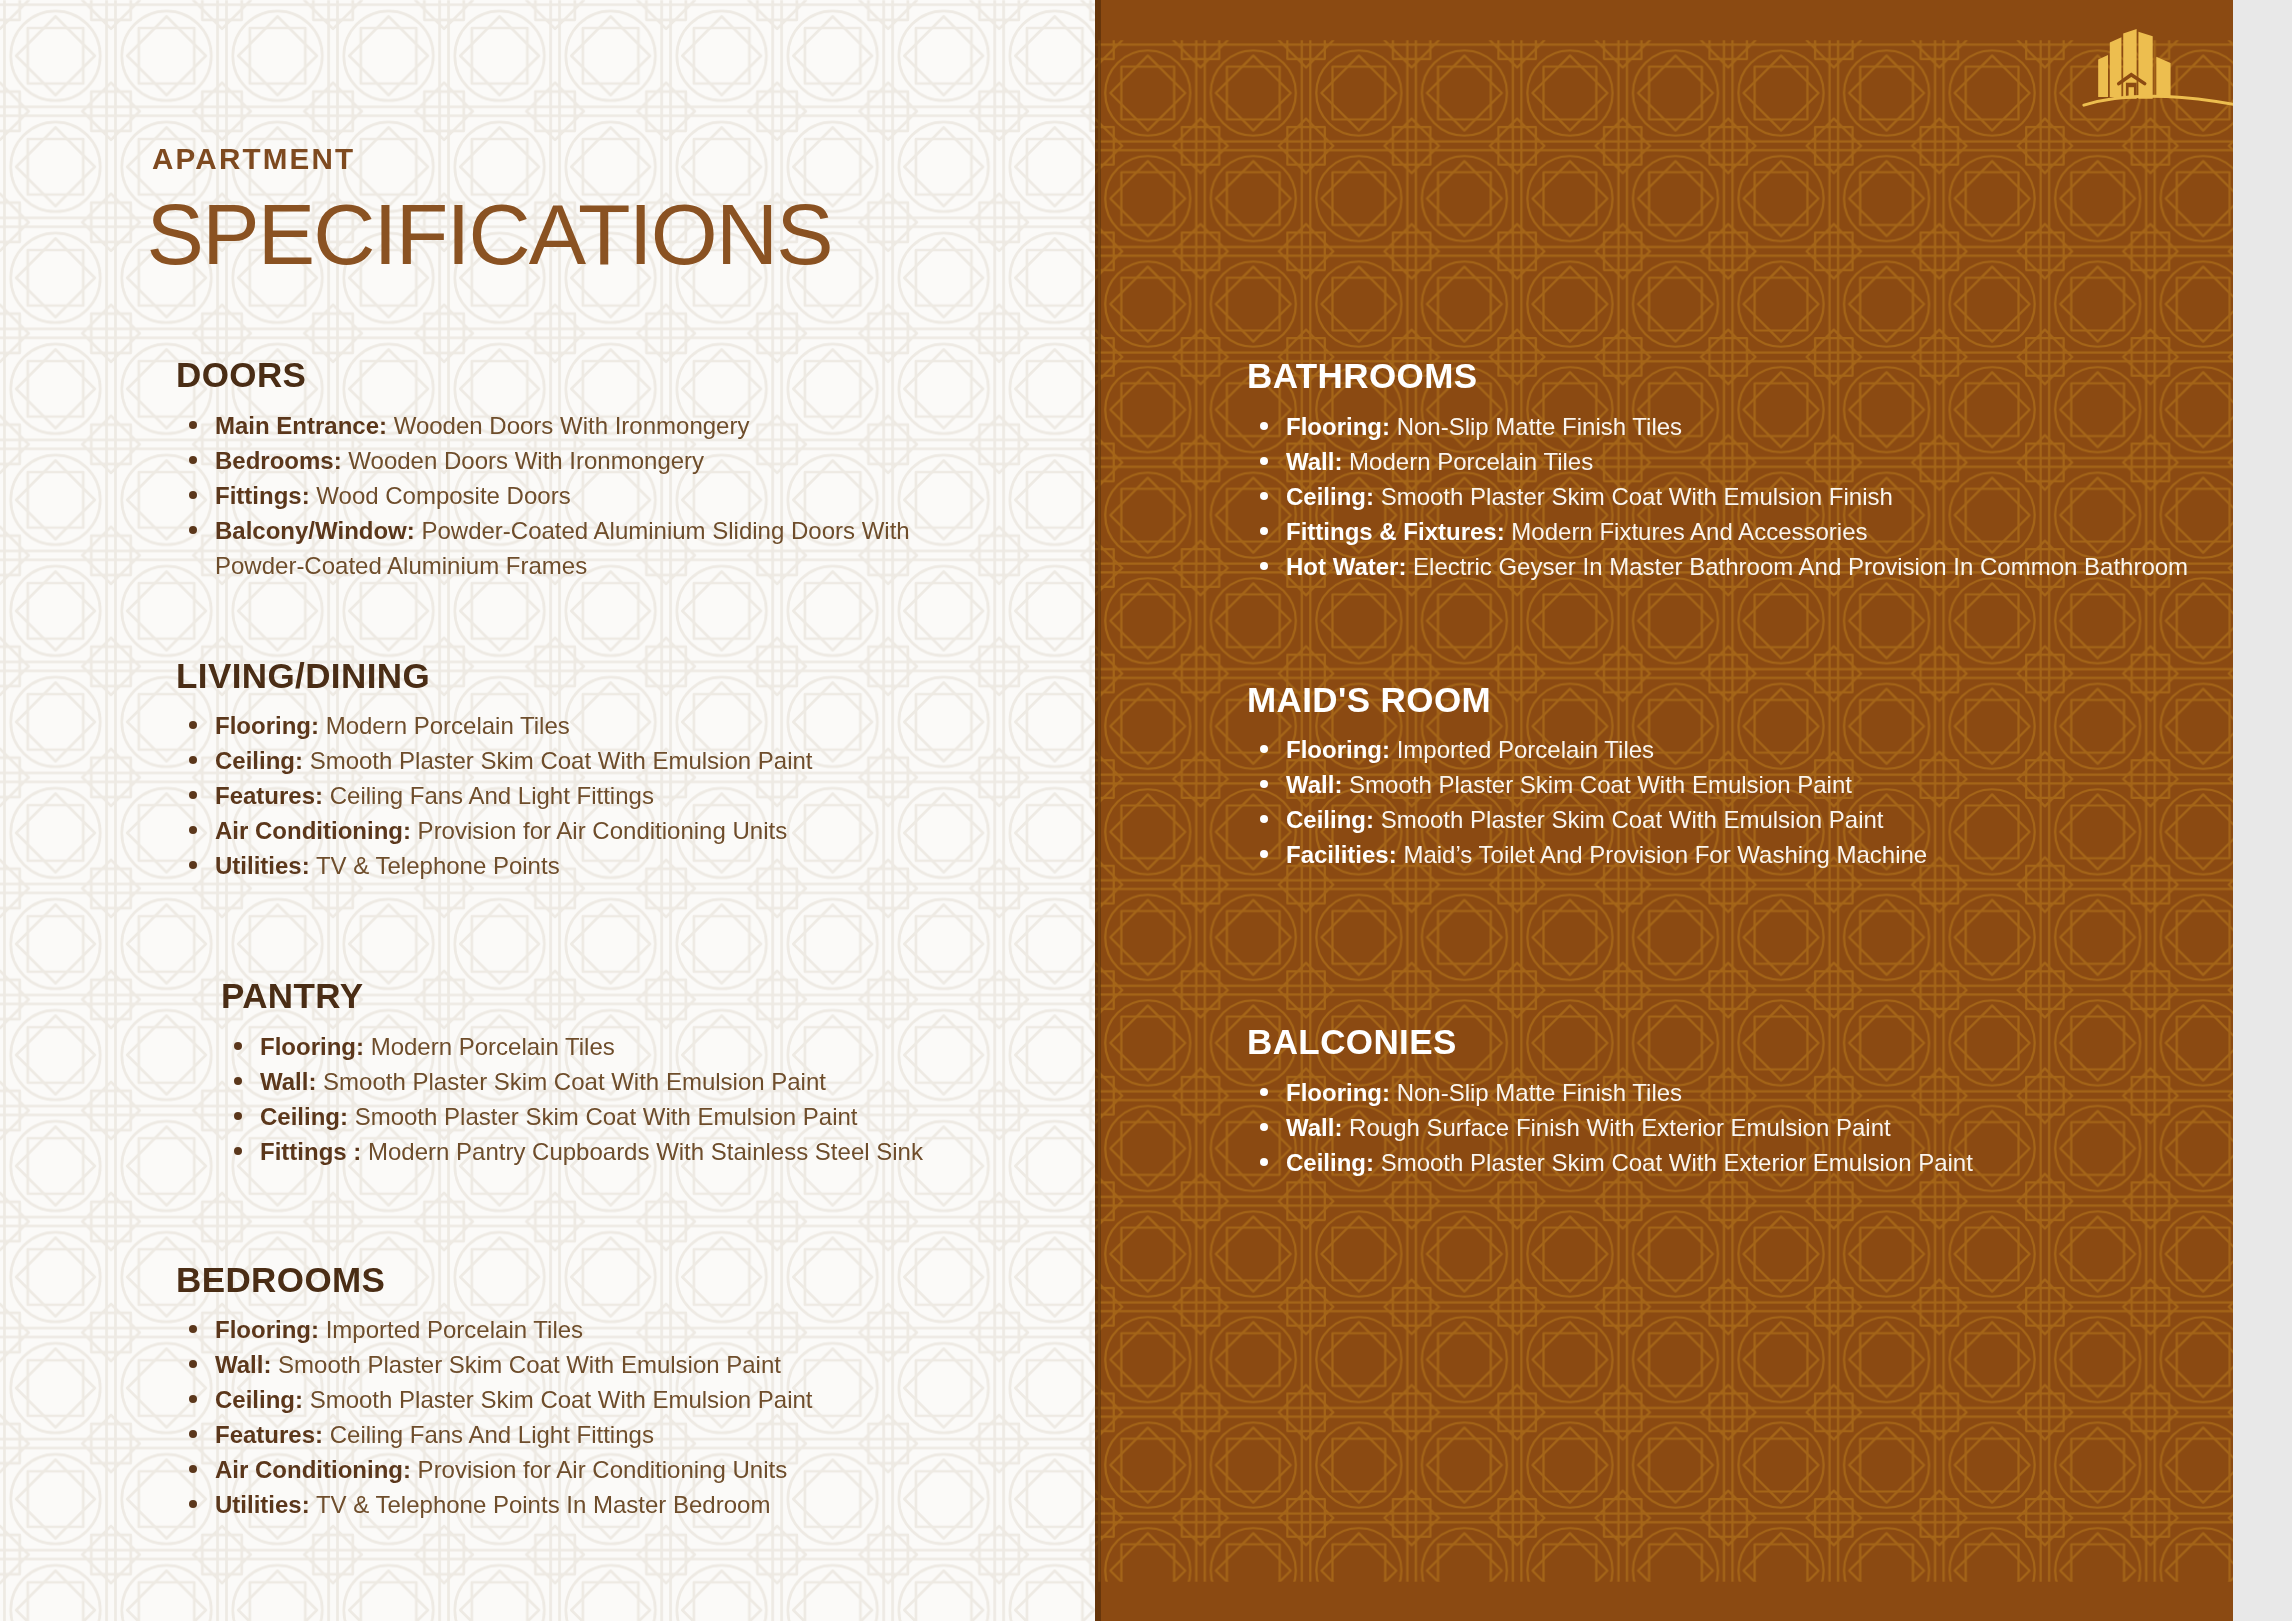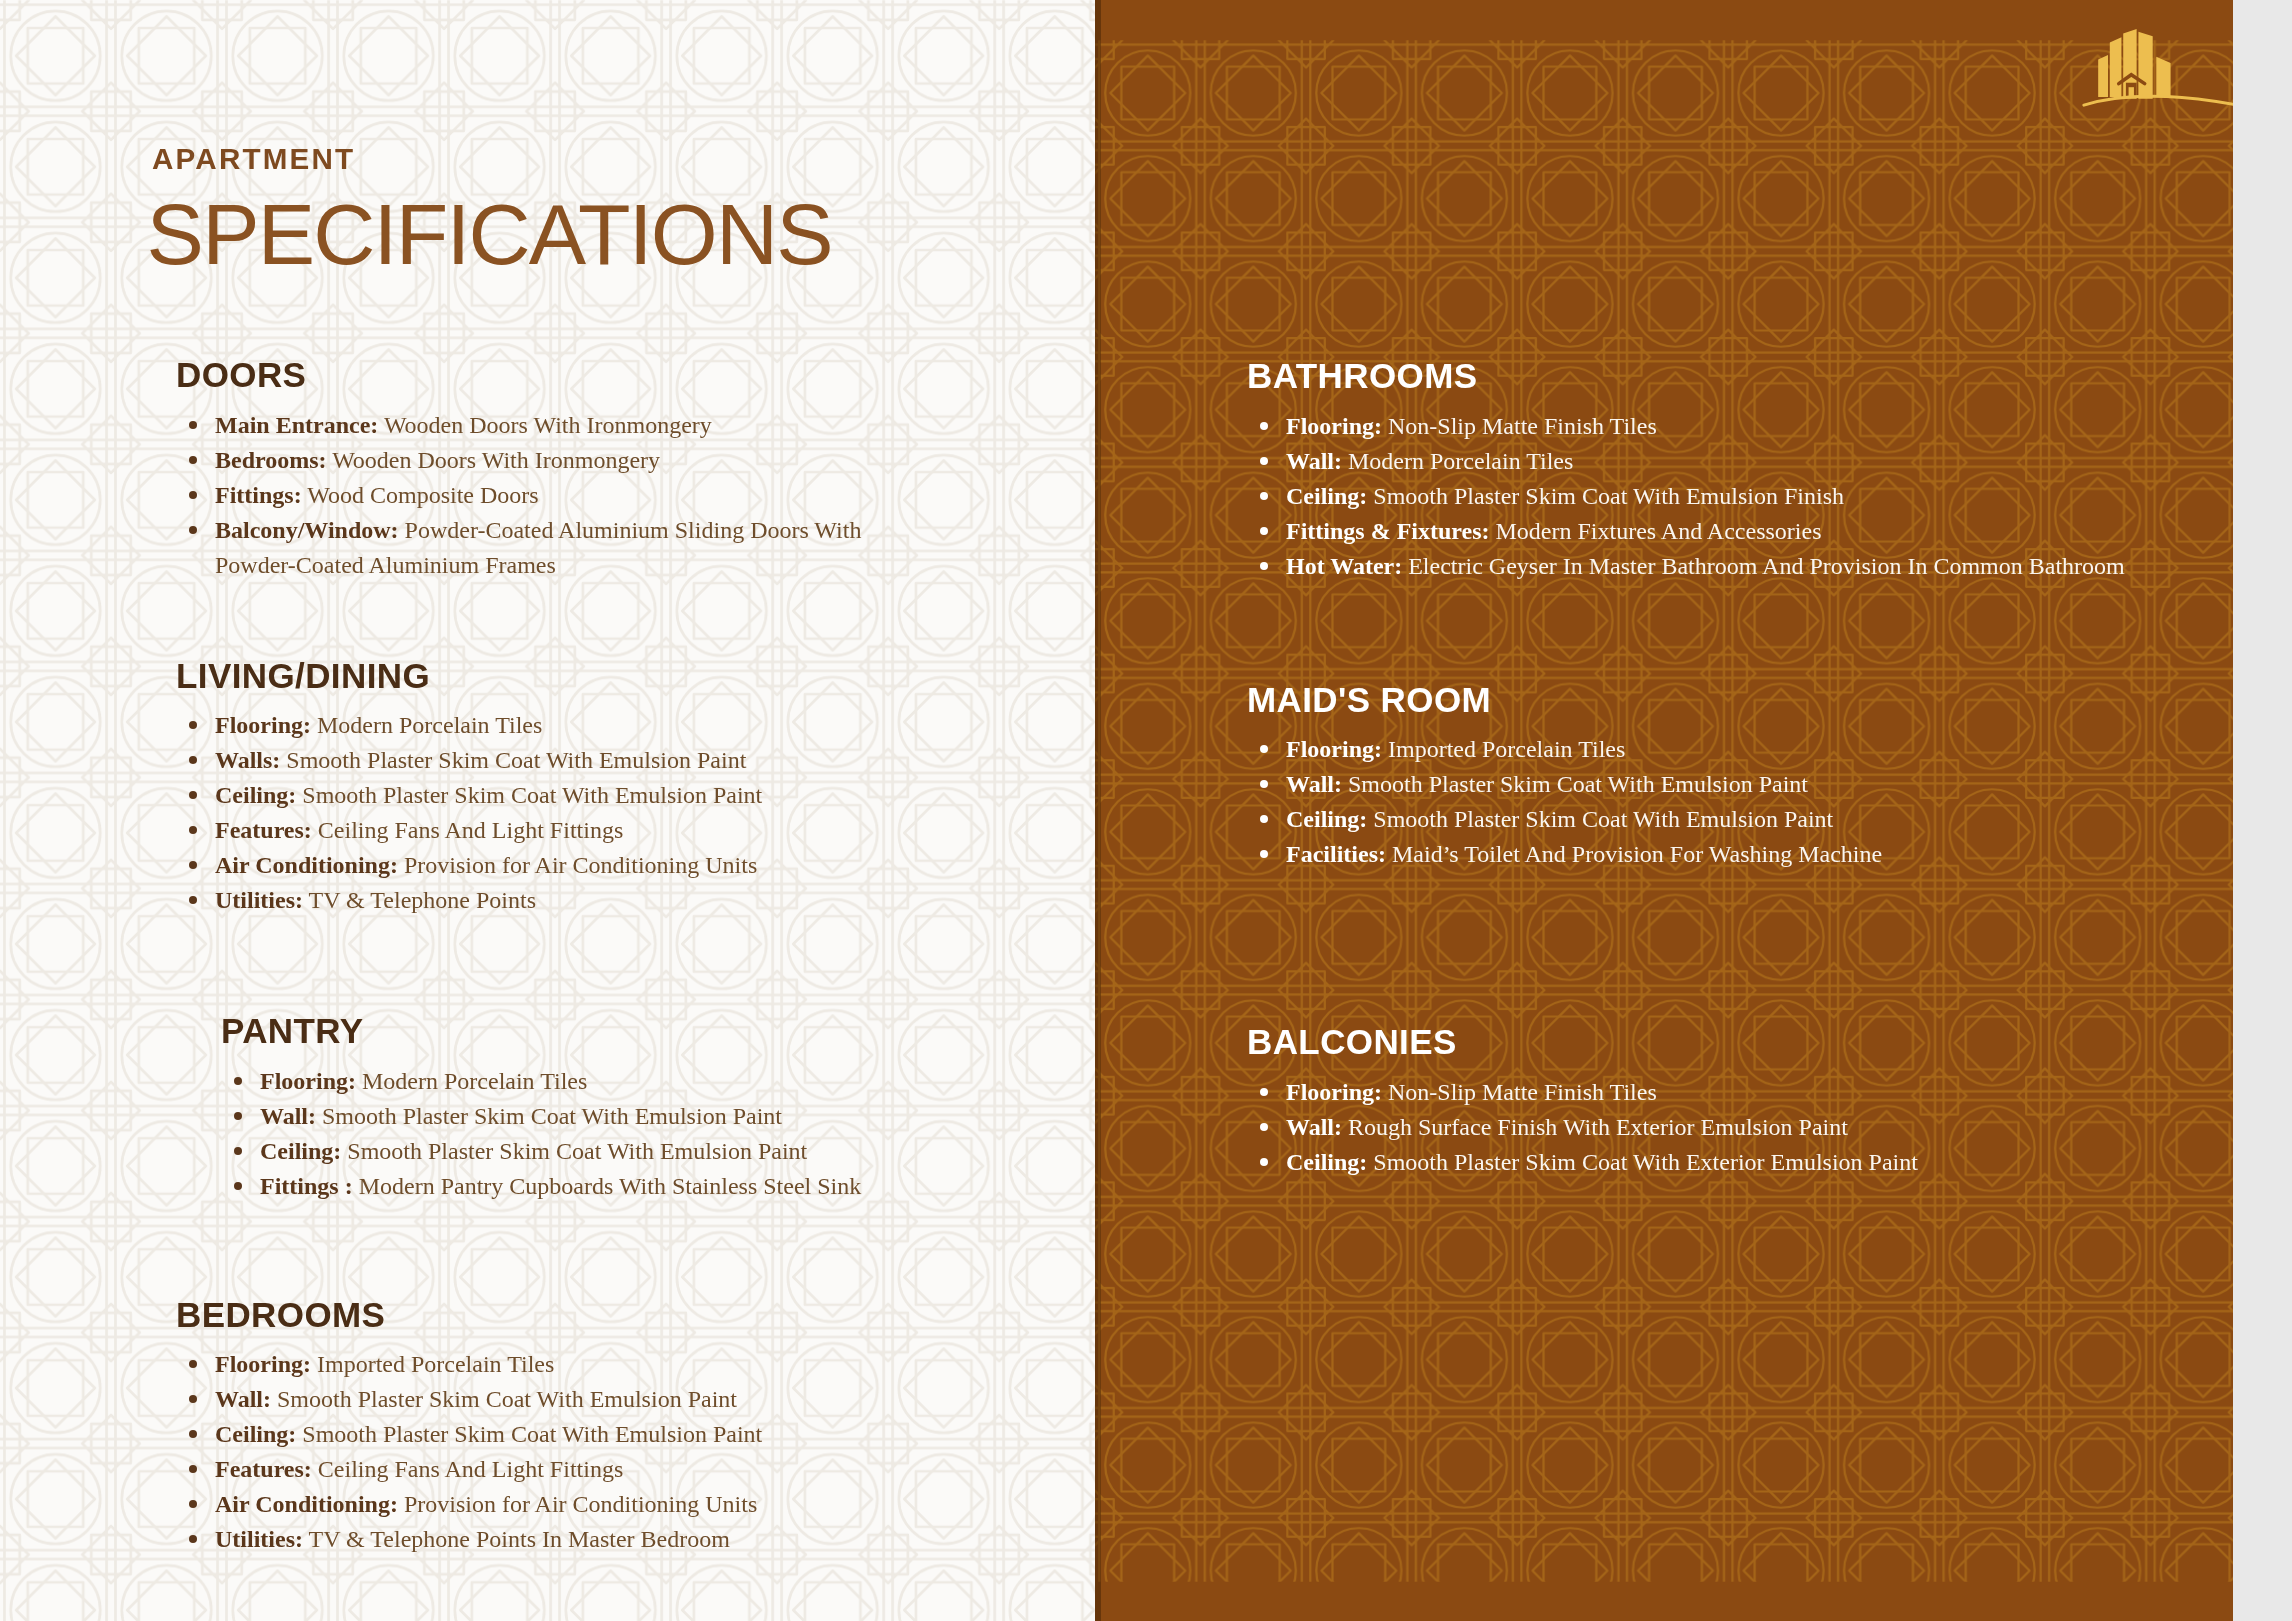--- a/index.html
+++ b/index.html
@@ -24,21 +24,21 @@
     color:var(--title,#8A5222);
   }
   
   .col{position:absolute;z-index:5;}
   .col-left{left:176px;top:355px;width:806px;}
   .col-right{left:1247px;top:356px;width:1030px;}
   .spec-section h2{margin:0;font-size:35px;letter-spacing:0.4px;font-weight:bold;}
   .col-left .spec-section h2{color:var(--heading-left,#4A2D15);}
   .col-right .spec-section h2{color:var(--heading-right,#FFFFFF);}
   .spec-section ul{margin:12.5px 0 0;padding:0;list-style:none;}
-  .spec-section li{position:relative;padding-left:39px;font-size:24px;line-height:35px;font-family:Liberation Serif, serif;}
+  .spec-section li{position:relative;padding-left:39px;font-size:24px;line-height:35px;}
   .spec-section li::before{content:"";position:absolute;left:12.5px;top:13.4px;width:8px;height:8px;border-radius:50%;}
   .col-left  li{color:var(--text-left,#6E4D2B);width:725px;}
   .col-right li{color:var(--text-right,#FAF6F0);width:1030px;}
   .col-left  li::before{background:var(--label-left,#5B371B);}
   .col-right li::before{background:#FFFFFF;}
   .col-left  .lbl{font-weight:bold;color:var(--label-left,#5B371B);}
   .col-right .lbl{font-weight:bold;color:#FFFFFF;}
   
   .col-left  .spec-section:nth-of-type(2){margin-top:73px;}
   .col-left  .spec-section:nth-of-type(3){margin-top:93px;margin-left:45px;}
@@ -127,21 +127,20 @@
           <li><span class="lbl">Main Entrance:</span><span class="val"> Wooden Doors With Ironmongery</span></li>
           <li><span class="lbl">Bedrooms:</span><span class="val"> Wooden Doors With Ironmongery</span></li>
           <li><span class="lbl">Fittings:</span><span class="val"> Wood Composite Doors</span></li>
           <li><span class="lbl">Balcony/Window:</span><span class="val"> Powder-Coated Aluminium Sliding Doors With Powder-Coated Aluminium Frames</span></li>
         </ul>
       </section>
       <section class="spec-section">
         <h2>LIVING/DINING</h2>
         <ul>
           <li><span class="lbl">Flooring:</span><span class="val"> Modern Porcelain Tiles</span></li>
-          <li><span class="lbl">Walls:</span><span class="val"> Smooth Plaster Skim Coat With Emulsion Paint</span></li>
           <li><span class="lbl">Ceiling:</span><span class="val"> Smooth Plaster Skim Coat With Emulsion Paint</span></li>
           <li><span class="lbl">Features:</span><span class="val"> Ceiling Fans And Light Fittings</span></li>
           <li><span class="lbl">Air Conditioning:</span><span class="val"> Provision for Air Conditioning Units</span></li>
           <li><span class="lbl">Utilities:</span><span class="val"> TV &amp; Telephone Points</span></li>
         </ul>
       </section>
       <section class="spec-section">
         <h2>PANTRY</h2>
         <ul>
           <li><span class="lbl">Flooring:</span><span class="val"> Modern Porcelain Tiles</span></li>

